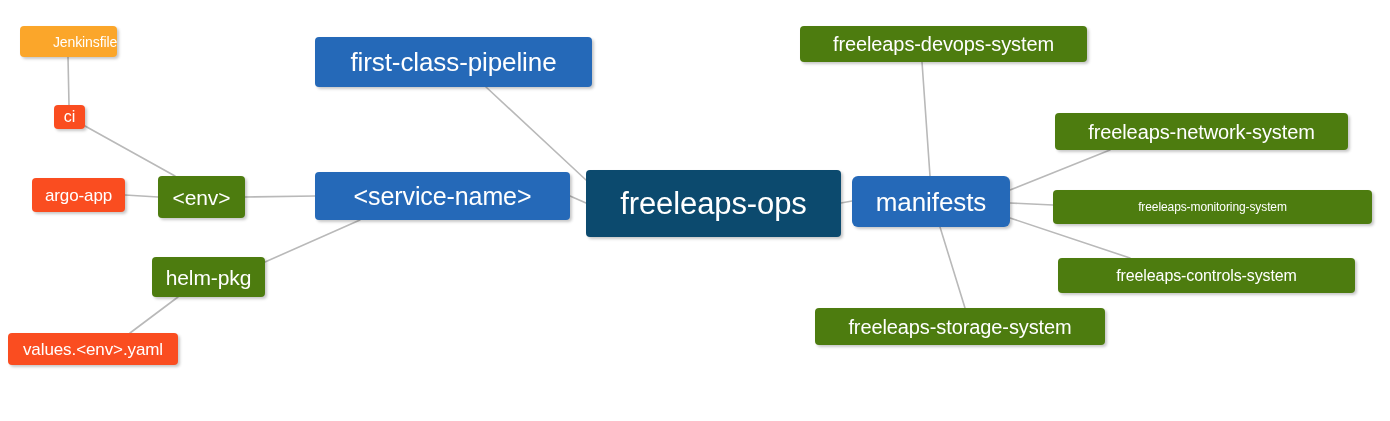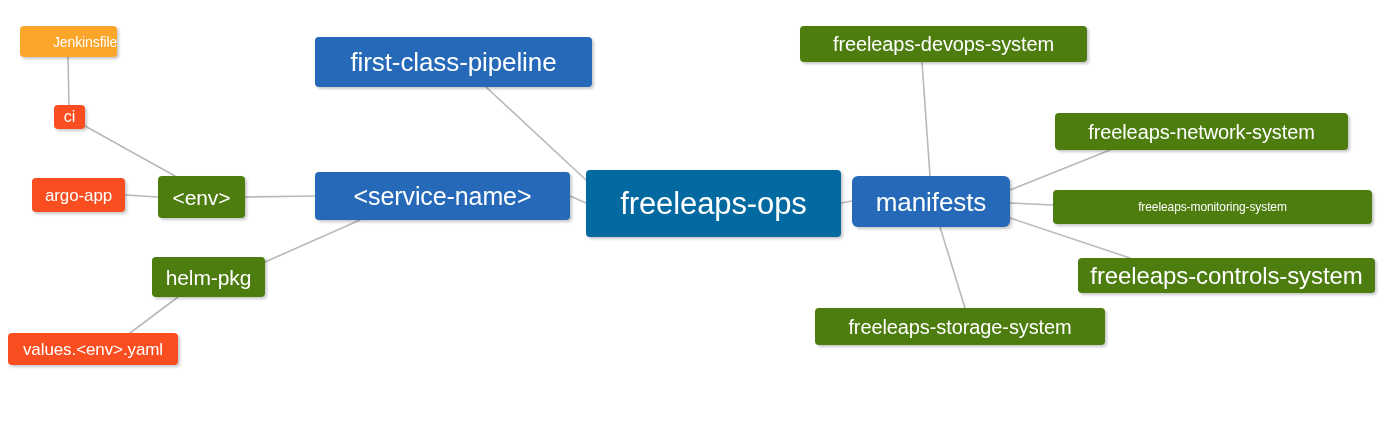--- a/index.html
+++ b/index.html
@@ -32,21 +32,21 @@
     align-items: center;
     justify-content: center;
     color: #ffffff;
     white-space: nowrap;
     border-radius: 4px;
     box-shadow: 2px 2px 3px rgba(0,0,0,0.22);
     letter-spacing: -0.1px;
     line-height: 1;
     user-select: none;
   }
-  .n-root   { background: #0369a1; }
+  .n-root   { background: #0c4a6e; }
   .n-blue   { background: #2569b8; }
   .n-green  { background: #4d7c0f; }
   .n-orange { background: #fba62a; }
   .n-red    { background: #fa4d20; }
 </style>
 </head>
 <body>
 
 <div id="canvas">
   <svg id="edges" viewBox="0 0 1390 421" xmlns="http://www.w3.org/2000/svg">
@@ -72,16 +72,16 @@
       <div class="node n-blue" style="left: 852px; top: 176px; width: 158px; height: 51px; font-size: 26px; border-radius: 6px;">manifests</div>
       <div class="node n-green" style="left: 158px; top: 176px; width: 87px; height: 42px; font-size: 21px; text-align: center;">&lt;env&gt;</div>
       <div class="node n-green" style="left: 152px; top: 257px; width: 113px; height: 40px; font-size: 21px;">helm-pkg</div>
       <div class="node n-orange" style="left: 20px; top: 26px; width: 97px; height: 31px; font-size: 14px; padding-left: 33px;">Jenkinsfile</div>
       <div class="node n-red" style="left: 54px; top: 105px; width: 31px; height: 24px; font-size: 16px;">ci</div>
       <div class="node n-red" style="left: 32px; top: 178px; width: 93px; height: 34px; font-size: 17px;">argo-app</div>
       <div class="node n-red" style="left: 8px; top: 333px; width: 170px; height: 32px; font-size: 17px;">values.&lt;env&gt;.yaml</div>
       <div class="node n-green" style="left: 800px; top: 26px; width: 287px; height: 36px; font-size: 20px;">freeleaps-devops-system</div>
       <div class="node n-green" style="left: 1055px; top: 113px; width: 293px; height: 37px; font-size: 20px;">freeleaps-network-system</div>
       <div class="node n-green" style="left: 1053px; top: 190px; width: 319px; height: 34px; font-size: 12px;">freeleaps-monitoring-system</div>
-      <div class="node n-green" style="left: 1058px; top: 258px; width: 297px; height: 35px; font-size: 24px; margin-left: 20px;">freeleaps-controls-system</div>
+      <div class="node n-green" style="left: 1058px; top: 258px; width: 297px; height: 35px; font-size: 16px;">freeleaps-controls-system</div>
       <div class="node n-green" style="left: 815px; top: 308px; width: 290px; height: 37px; font-size: 20px;">freeleaps-storage-system</div>
     </div>
 </div>
 
 </body></html>

